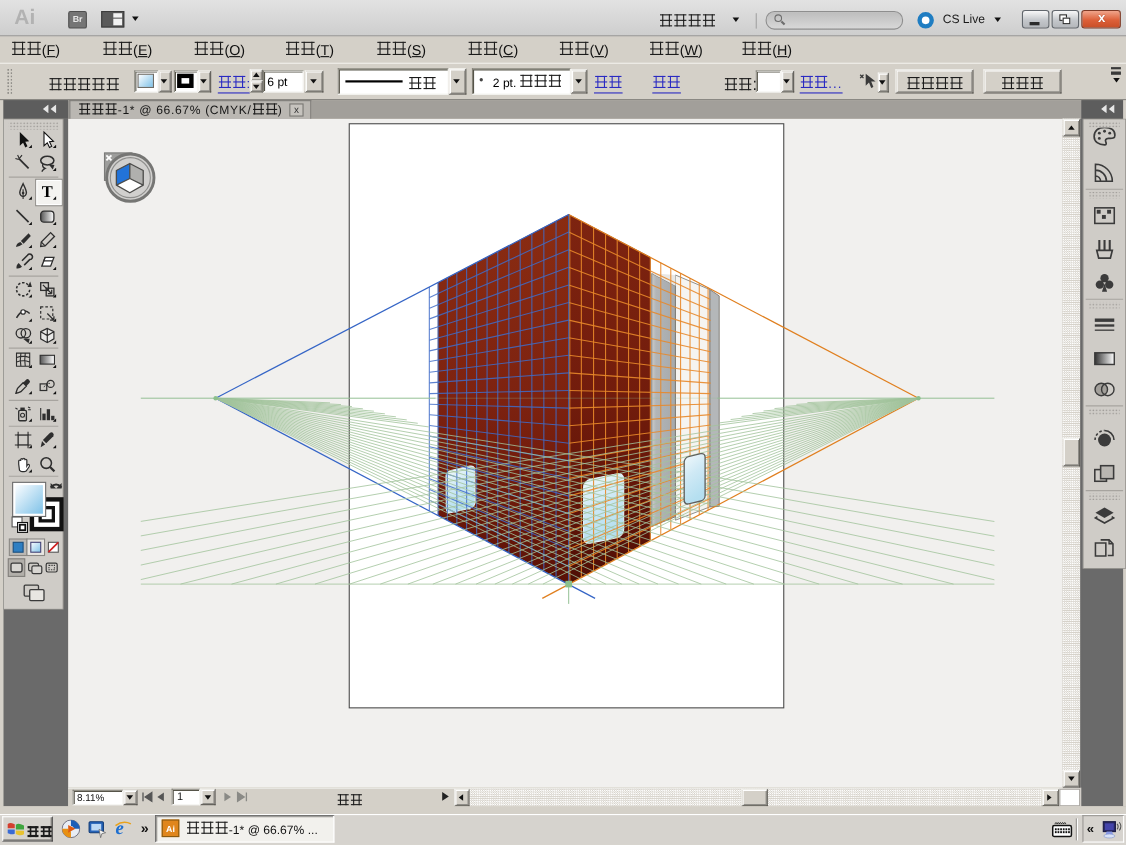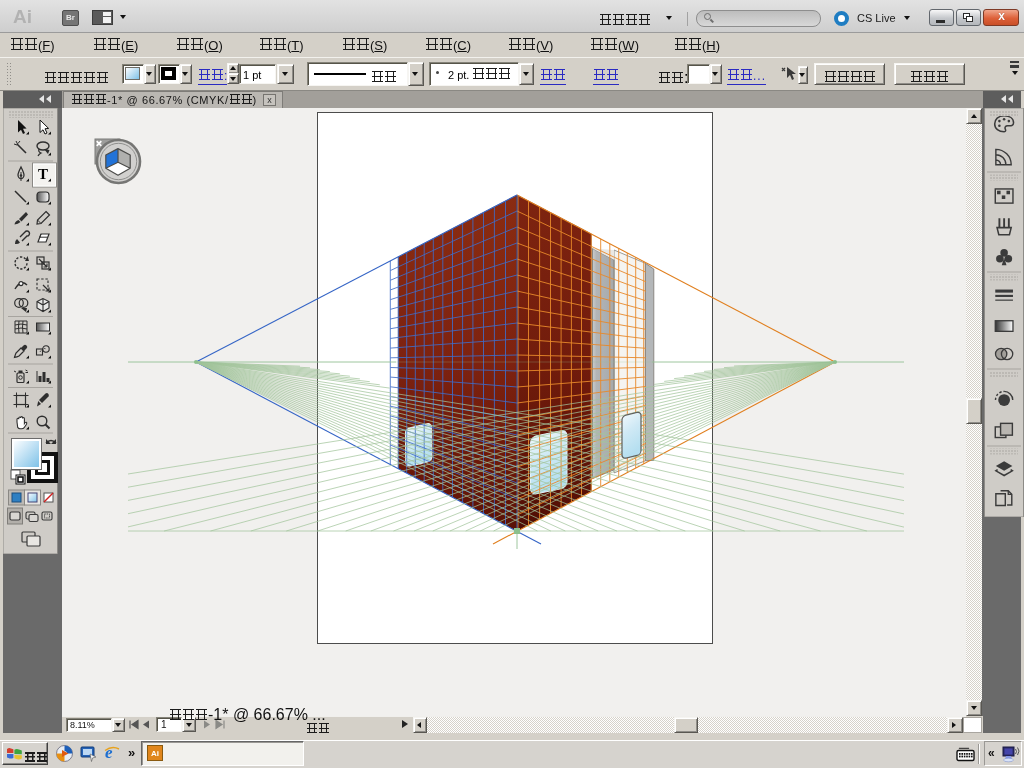--- a/index.html
+++ b/index.html
@@ -70,21 +70,21 @@
 <div class="abs sunken" style="left:158px;top:64px;width:22px;height:20px"></div>
 <div class="abs" style="left:161px;top:67px;width:15px;height:13px;border:4px solid #000;background:#fff"></div>
 <div class="abs raised" style="left:180px;top:64px;width:12px;height:20px"></div>
 <div class="abs tri-d" style="left:182px;top:72px;border-left-width:3px;border-right-width:3px"></div>
 <div class="abs lnk" style="left:198px;top:69px;border-bottom:1px solid #2a2ac2;padding-bottom:1px"><i class="h u"></i><i class="h u"></i>:</div>
 <div class="abs raised" style="left:227px;top:63px;width:12px;height:11px"></div>
 <div class="abs tri-u" style="left:230px;top:66px;border-left-width:3px;border-right-width:3px"></div>
 <div class="abs raised" style="left:227px;top:73px;width:12px;height:11px"></div>
 <div class="abs tri-d" style="left:230px;top:77px;border-left-width:3px;border-right-width:3px"></div>
 <div class="abs sunken" style="left:239px;top:64px;width:37px;height:20px"></div>
-<div class="abs" style="left:243px;top:69px;font-size:11px">1 pt</div>
+<div class="abs" style="left:243px;top:69px;font-size:11px">6 pt</div>
 <div class="abs raised" style="left:277px;top:64px;width:17px;height:20px"></div>
 <div class="abs tri-d" style="left:282px;top:72px"></div>
 <div class="abs sunken" style="left:307px;top:62px;width:101px;height:24px;background:#fff"></div>
 <div class="abs" style="left:314px;top:73px;width:52px;height:2px;background:#000"></div>
 <div class="abs" style="left:371px;top:68px"><i class="h"></i><i class="h"></i></div>
 <div class="abs raised" style="left:408px;top:62px;width:16px;height:24px"></div>
 <div class="abs tri-d" style="left:412px;top:72px"></div>
 <div class="abs sunken" style="left:429px;top:62px;width:90px;height:24px;background:#fff"></div>
 <div class="abs" style="left:436px;top:71px;width:3px;height:3px;background:#444;border-radius:50%"></div>
 <div class="abs" style="left:448px;top:68px;font-size:11px">2 pt. <i class="h"></i><i class="h"></i><i class="h"></i></div>
@@ -645,21 +645,21 @@
 <rect x="3" y="4" width="9" height="6" fill="#bcd8f4"></rect>
 <path d="M10,9 L16,12 L12.5,13 L11.5,16.5 Z" fill="#f4f4f4" stroke="#555" stroke-width="0.6"></path>
   </svg>
 <svg class="abs" style="left:103px;top:744px" width="18" height="18" viewBox="0 0 18 18">
 <text x="2" y="14" font-size="17" font-weight="bold" font-style="italic" fill="#1e6fd0" font-family="Liberation Serif,serif">e</text>
 <path d="M2,6.5 Q9,1.5 16,5" fill="none" stroke="#e8a21c" stroke-width="1.4"></path>
   </svg>
 <div class="abs" style="left:128px;top:745px;font-size:13px;font-weight:bold;color:#111">»</div>
 <div class="abs" style="left:141px;top:741px;width:163px;height:25px;background:#f2f1ed;border:1px solid;border-color:#666 #fff #fff #666;box-shadow:inset 1px 1px 0 #9a9894"></div>
 <div class="abs" style="left:147px;top:745px;width:16px;height:16px;background:#e0861c;border:1px solid #8a5a10;color:#fff;font-size:8px;font-weight:bold;text-align:center;line-height:15px">Ai</div>
-<div class="abs" style="left:169px;top:706px;font-size:16px;color:#111"><i class="h"></i><i class="h"></i><i class="h"></i>-1* @ 66.67% ...</div>
+<div class="abs" style="left:169px;top:747px;font-size:11px;color:#111"><i class="h"></i><i class="h"></i><i class="h"></i>-1* @ 66.67% ...</div>
 <svg class="abs" style="left:956px;top:745px" width="20" height="18" viewBox="0 0 20 18">
 <path d="M3,4 q1,-2.5 2,0 q1,-2.5 2,0 q1,-2.5 2,0 q1,-2.5 2,0 q1,-2.5 2,0" fill="none" stroke="#111" stroke-width="0.8"></path>
 <rect x="1" y="5.5" width="17" height="10" rx="1.5" fill="#fff" stroke="#111" stroke-width="1.4"></rect>
 <g fill="#111">
       <rect x="3.0" y="8.0" width="1.6" height="1.8"></rect>
       <rect x="3.0" y="10.6" width="1.6" height="1.8"></rect>
       <rect x="5.4" y="8.0" width="1.6" height="1.8"></rect>
       <rect x="5.4" y="10.6" width="1.6" height="1.8"></rect>
       <rect x="7.8" y="8.0" width="1.6" height="1.8"></rect>
       <rect x="7.8" y="10.6" width="1.6" height="1.8"></rect>

